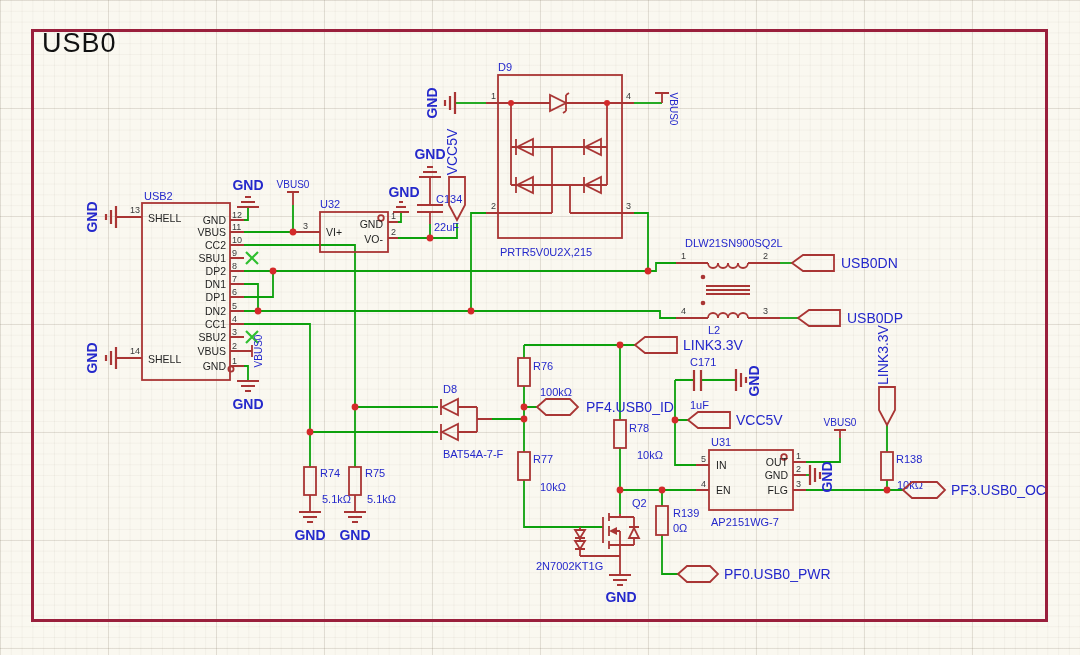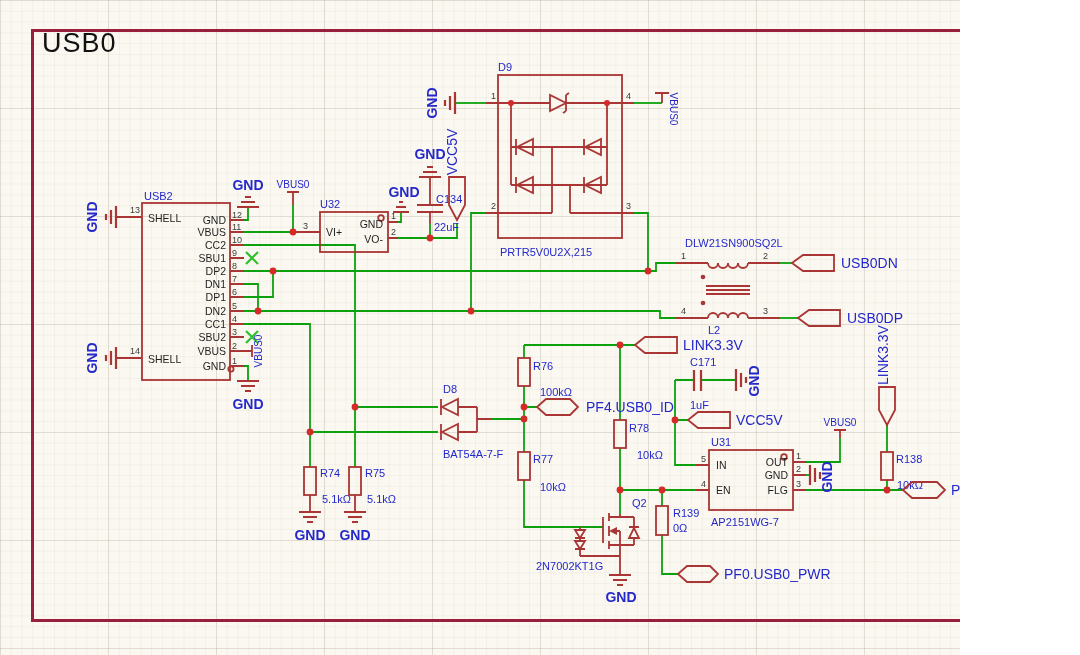--- a/index.html
+++ b/index.html
@@ -1,16 +1,16 @@
 <!DOCTYPE html>
 <html><head>
 <meta charset="utf-8">
 <style>
   html,body{margin:0;padding:0;}
-  #canvas{position:relative;width:960px;height:655px;overflow:hidden;
+  #canvas{position:relative;width:1080px;height:655px;overflow:hidden;
     background-color:#FAF8F0;
     background-image:
       linear-gradient(rgba(125,115,95,0.16) 1px, transparent 1px),
       linear-gradient(90deg, rgba(125,115,95,0.16) 1px, transparent 1px),
       linear-gradient(rgba(125,115,95,0.06) 1px, transparent 1px),
       linear-gradient(90deg, rgba(125,115,95,0.06) 1px, transparent 1px);
     background-size:108px 108px,108px 108px,10.8px 10.8px,10.8px 10.8px;
     font-family:"Liberation Sans",sans-serif;}
   #frame{position:absolute;left:31px;top:29px;width:1011px;height:587px;border:3px solid #9A1F3C;}
   #title{position:absolute;left:42px;top:28px;font-size:27px;color:#111;letter-spacing:1px;}

